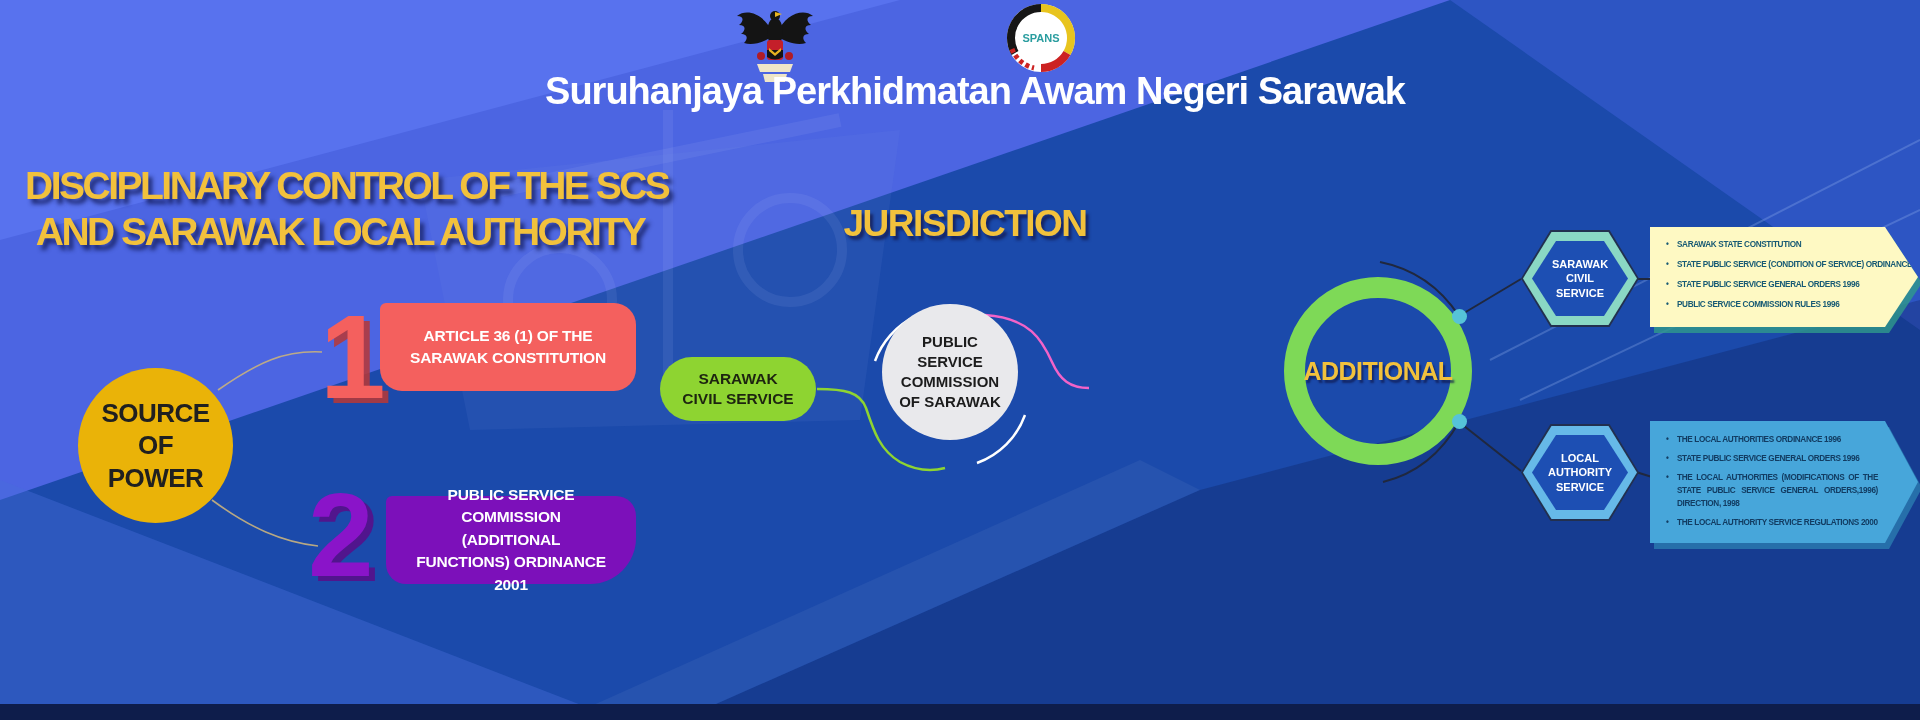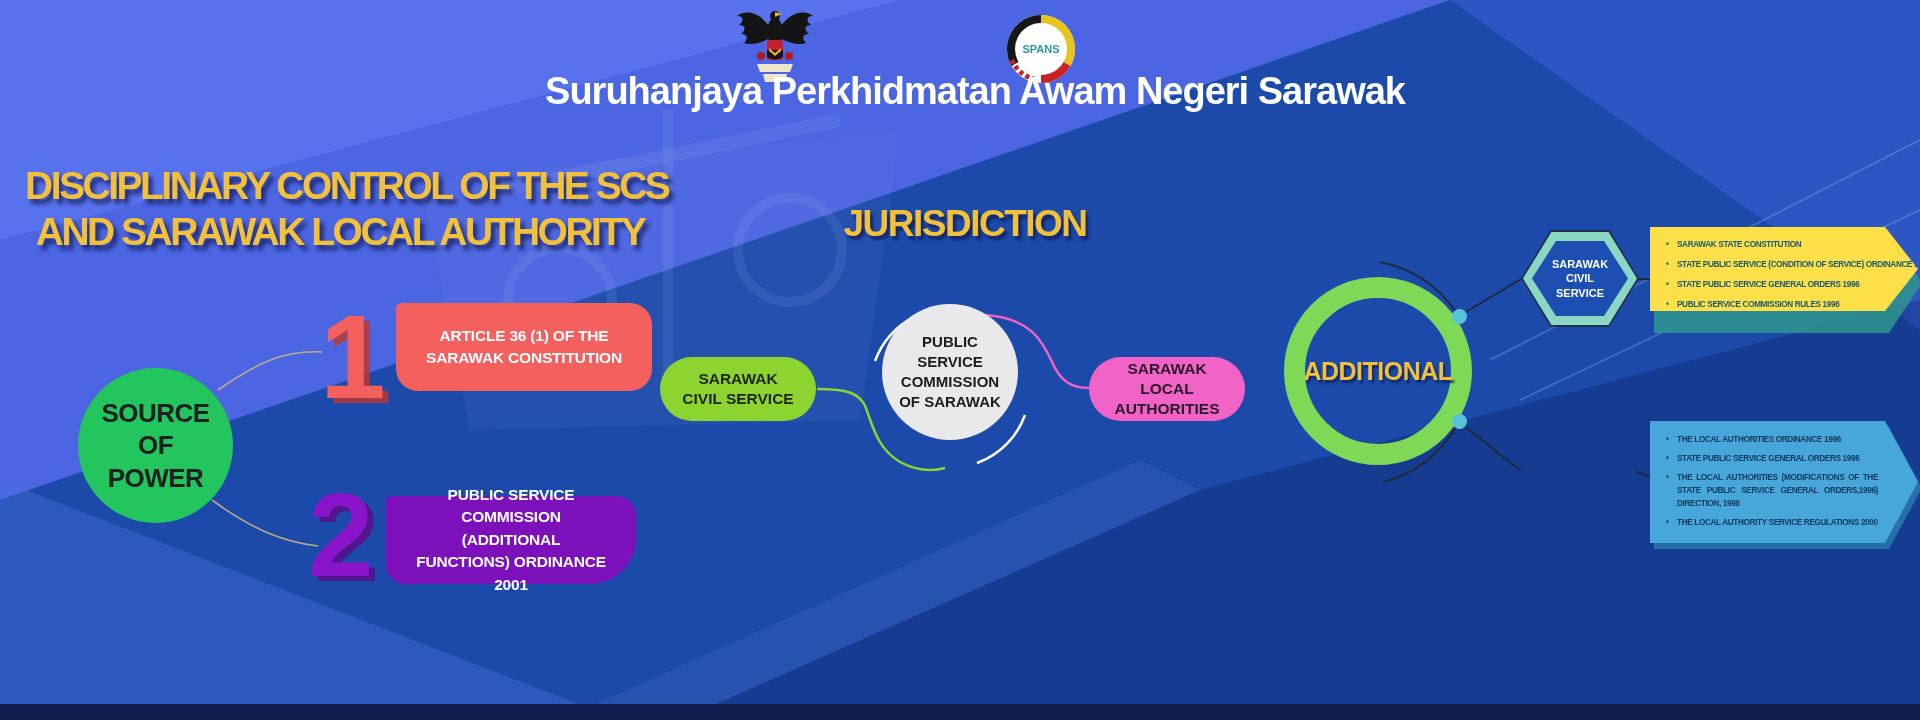--- a/index.html
+++ b/index.html
@@ -33,29 +33,29 @@
     font-size:39px;letter-spacing:-2.5px;white-space:nowrap;
     text-shadow:4px 5px 4px rgba(23,33,100,.85);}
   .mt1{left:25px;top:164px;}
   .mt2{left:25px;top:210px;}
   .section-heading{color:#f2c13c;font-weight:800;text-shadow:3px 4px 3px rgba(20,30,90,.85);}
   .jurisdiction-heading{left:800px;top:203px;width:330px;text-align:center;
     font-size:37px;letter-spacing:-1.5px;white-space:nowrap;}
 
   
   .source-circle{left:78px;top:368px;width:155px;height:155px;border-radius:50%;
-    background:#22c55e;display:flex;align-items:center;justify-content:center;text-align:center;
+    background:#eab308;display:flex;align-items:center;justify-content:center;text-align:center;
     color:#202020;font-weight:800;font-size:26px;line-height:1.25;letter-spacing:-0.5px;}
   .source-circle span{display:block;width:122px;}
   .big-num{font-weight:800;font-size:118px;line-height:1;}
   .num1{left:320px;top:298px;color:#f4605e;text-shadow:6px 5px 0 rgba(185,55,52,.85);}
   .num2{left:308px;top:476px;color:#8a14c9;text-shadow:6px 5px 0 rgba(90,12,135,.85);}
   .item-box{display:flex;align-items:center;justify-content:center;text-align:center;
     color:#ffffff;font-weight:700;font-size:15.5px;line-height:1.45;letter-spacing:-0.2px;}
-  .item-box1{left:396px;top:303px;width:256px;height:88px;background:#f4605e;
+  .item-box1{left:380px;top:303px;width:256px;height:88px;background:#f4605e;
     border-radius:6px 22px 22px 22px;padding:0 12px;box-sizing:border-box;}
   .item-box2{left:386px;top:496px;width:250px;height:88px;background:#7c10ba;
     border-radius:6px 20px 46px 20px;padding:0 29px;box-sizing:border-box;}
 
   
   .pill{display:flex;align-items:center;justify-content:center;text-align:center;
     font-weight:700;font-size:15.5px;line-height:1.3;color:#1d2410;border-radius:33px;}
   .pill span{display:block;width:118px;}
   .pill-green{left:660px;top:357px;width:156px;height:64px;background:#8ed431;}
   .pill-pink{left:1089px;top:357px;width:156px;height:64px;background:#f263c8;color:#2a1626;}
@@ -81,35 +81,35 @@
     display:flex;align-items:center;justify-content:center;text-align:center;
     color:#ffffff;font-weight:700;font-size:11px;line-height:1.3;}
   .hex .hex-core span{display:block;width:64px;}
   .hex1{left:1521px;top:230px;background:#22304f;}
   .hex1 .hex-ring{background:#8ad8c4;}
   .hex2{left:1521px;top:424px;background:#22304f;}
   .hex2 .hex-ring{background:#66b9e8;}
 
   .arrow-box{box-sizing:border-box;padding:12px 40px 10px 16px;}
   .arrow-shape{clip-path:polygon(0 0,235px 0,268px 50%,235px 100%,0 100%);}
-  .box-teal{left:1650px;top:227px;width:268px;height:84px;background:#fde047;}
+  .box-teal{left:1650px;top:227px;width:268px;height:100px;background:#fef9c3;}
   .box-teal-shadow{left:1654px;top:233px;width:268px;height:100px;background:#2f9a8c;opacity:.8;}
   .box-sky{left:1650px;top:421px;width:268px;height:122px;background:#47a6da;}
   .box-sky-shadow{left:1654px;top:427px;width:268px;height:122px;background:#2a7cb0;opacity:.8;}
   .law-list{list-style:none;margin:0;padding:0;font-weight:700;font-size:8.2px;letter-spacing:-0.35px;}
   .box-teal .law-list{color:#175a74;}
   .box-sky .law-list{color:#123c62;}
   .law-list li{position:relative;padding-left:11px;white-space:nowrap;line-height:12px;margin-bottom:8px;}
   .box-sky .law-list li{margin-bottom:6px;line-height:13px;}
   .law-list li::before{content:"\2022";position:absolute;left:0;top:0;}
   .law-list li.wrap{white-space:normal;text-align:justify;}
 
   
   .crest{left:733px;top:4px;width:84px;height:82px;}
-  .spans{left:1006px;top:14px;width:70px;height:70px;}
+  .spans{left:1006px;top:3px;width:70px;height:70px;}
   svg{display:block;}
   .overlay-svg{left:0;top:0;pointer-events:none;}
 </style>
 </head>
 <body>
 
 <div class="stage">
 
   <div class="abs bg-peri"></div>
   <div class="abs bg-light-tri"></div>
@@ -197,23 +197,20 @@
     <span>PUBLIC SERVICE COMMISSION (ADDITIONAL FUNCTIONS) ORDINANCE 2001</span>
   </div>
 
   <div class="abs section-heading jurisdiction-heading">JURISDICTION</div>
   <div class="abs pill pill-green">
     <span>SARAWAK CIVIL SERVICE</span>
   </div>
   <div class="abs psc-circle">
     <span>PUBLIC SERVICE COMMISSION OF SARAWAK</span>
   </div>
-  <div class="abs pill pill-pink">
-    <span>SARAWAK LOCAL AUTHORITIES</span>
-  </div>
 
   <div class="abs ring">
     <div class="ring-label">ADDITIONAL</div>
   </div>
   <div class="abs dot dot1"></div>
   <div class="abs dot dot2"></div>
 
   <div class="abs hex hex1">
     <div class="hex-ring"></div>
     <div class="hex-core">
@@ -223,20 +220,26 @@
   <div class="abs arrow-box arrow-shape box-teal-shadow"></div>
   <div class="abs arrow-box arrow-shape box-teal">
     <ul class="law-list">
       <li>SARAWAK STATE CONSTITUTION</li>
       <li>STATE PUBLIC SERVICE (CONDITION OF SERVICE) ORDINANCE 1994</li>
       <li>STATE PUBLIC SERVICE GENERAL ORDERS 1996</li>
       <li>PUBLIC SERVICE COMMISSION RULES 1996</li>
     </ul>
   </div>
 
+  <div class="abs hex hex2">
+    <div class="hex-ring"></div>
+    <div class="hex-core">
+      <span>LOCAL AUTHORITY SERVICE</span>
+    </div>
+  </div>
   <div class="abs arrow-box arrow-shape box-sky-shadow"></div>
   <div class="abs arrow-box arrow-shape box-sky">
     <ul class="law-list">
       <li>THE LOCAL AUTHORITIES ORDINANCE 1996</li>
       <li>STATE PUBLIC SERVICE GENERAL ORDERS 1996</li>
       <li class="wrap">THE LOCAL AUTHORITIES (MODIFICATIONS OF THE STATE PUBLIC SERVICE GENERAL ORDERS,1996) DIRECTION, 1998</li>
       <li>THE LOCAL AUTHORITY SERVICE REGULATIONS 2000</li>
     </ul>
   </div>
 

